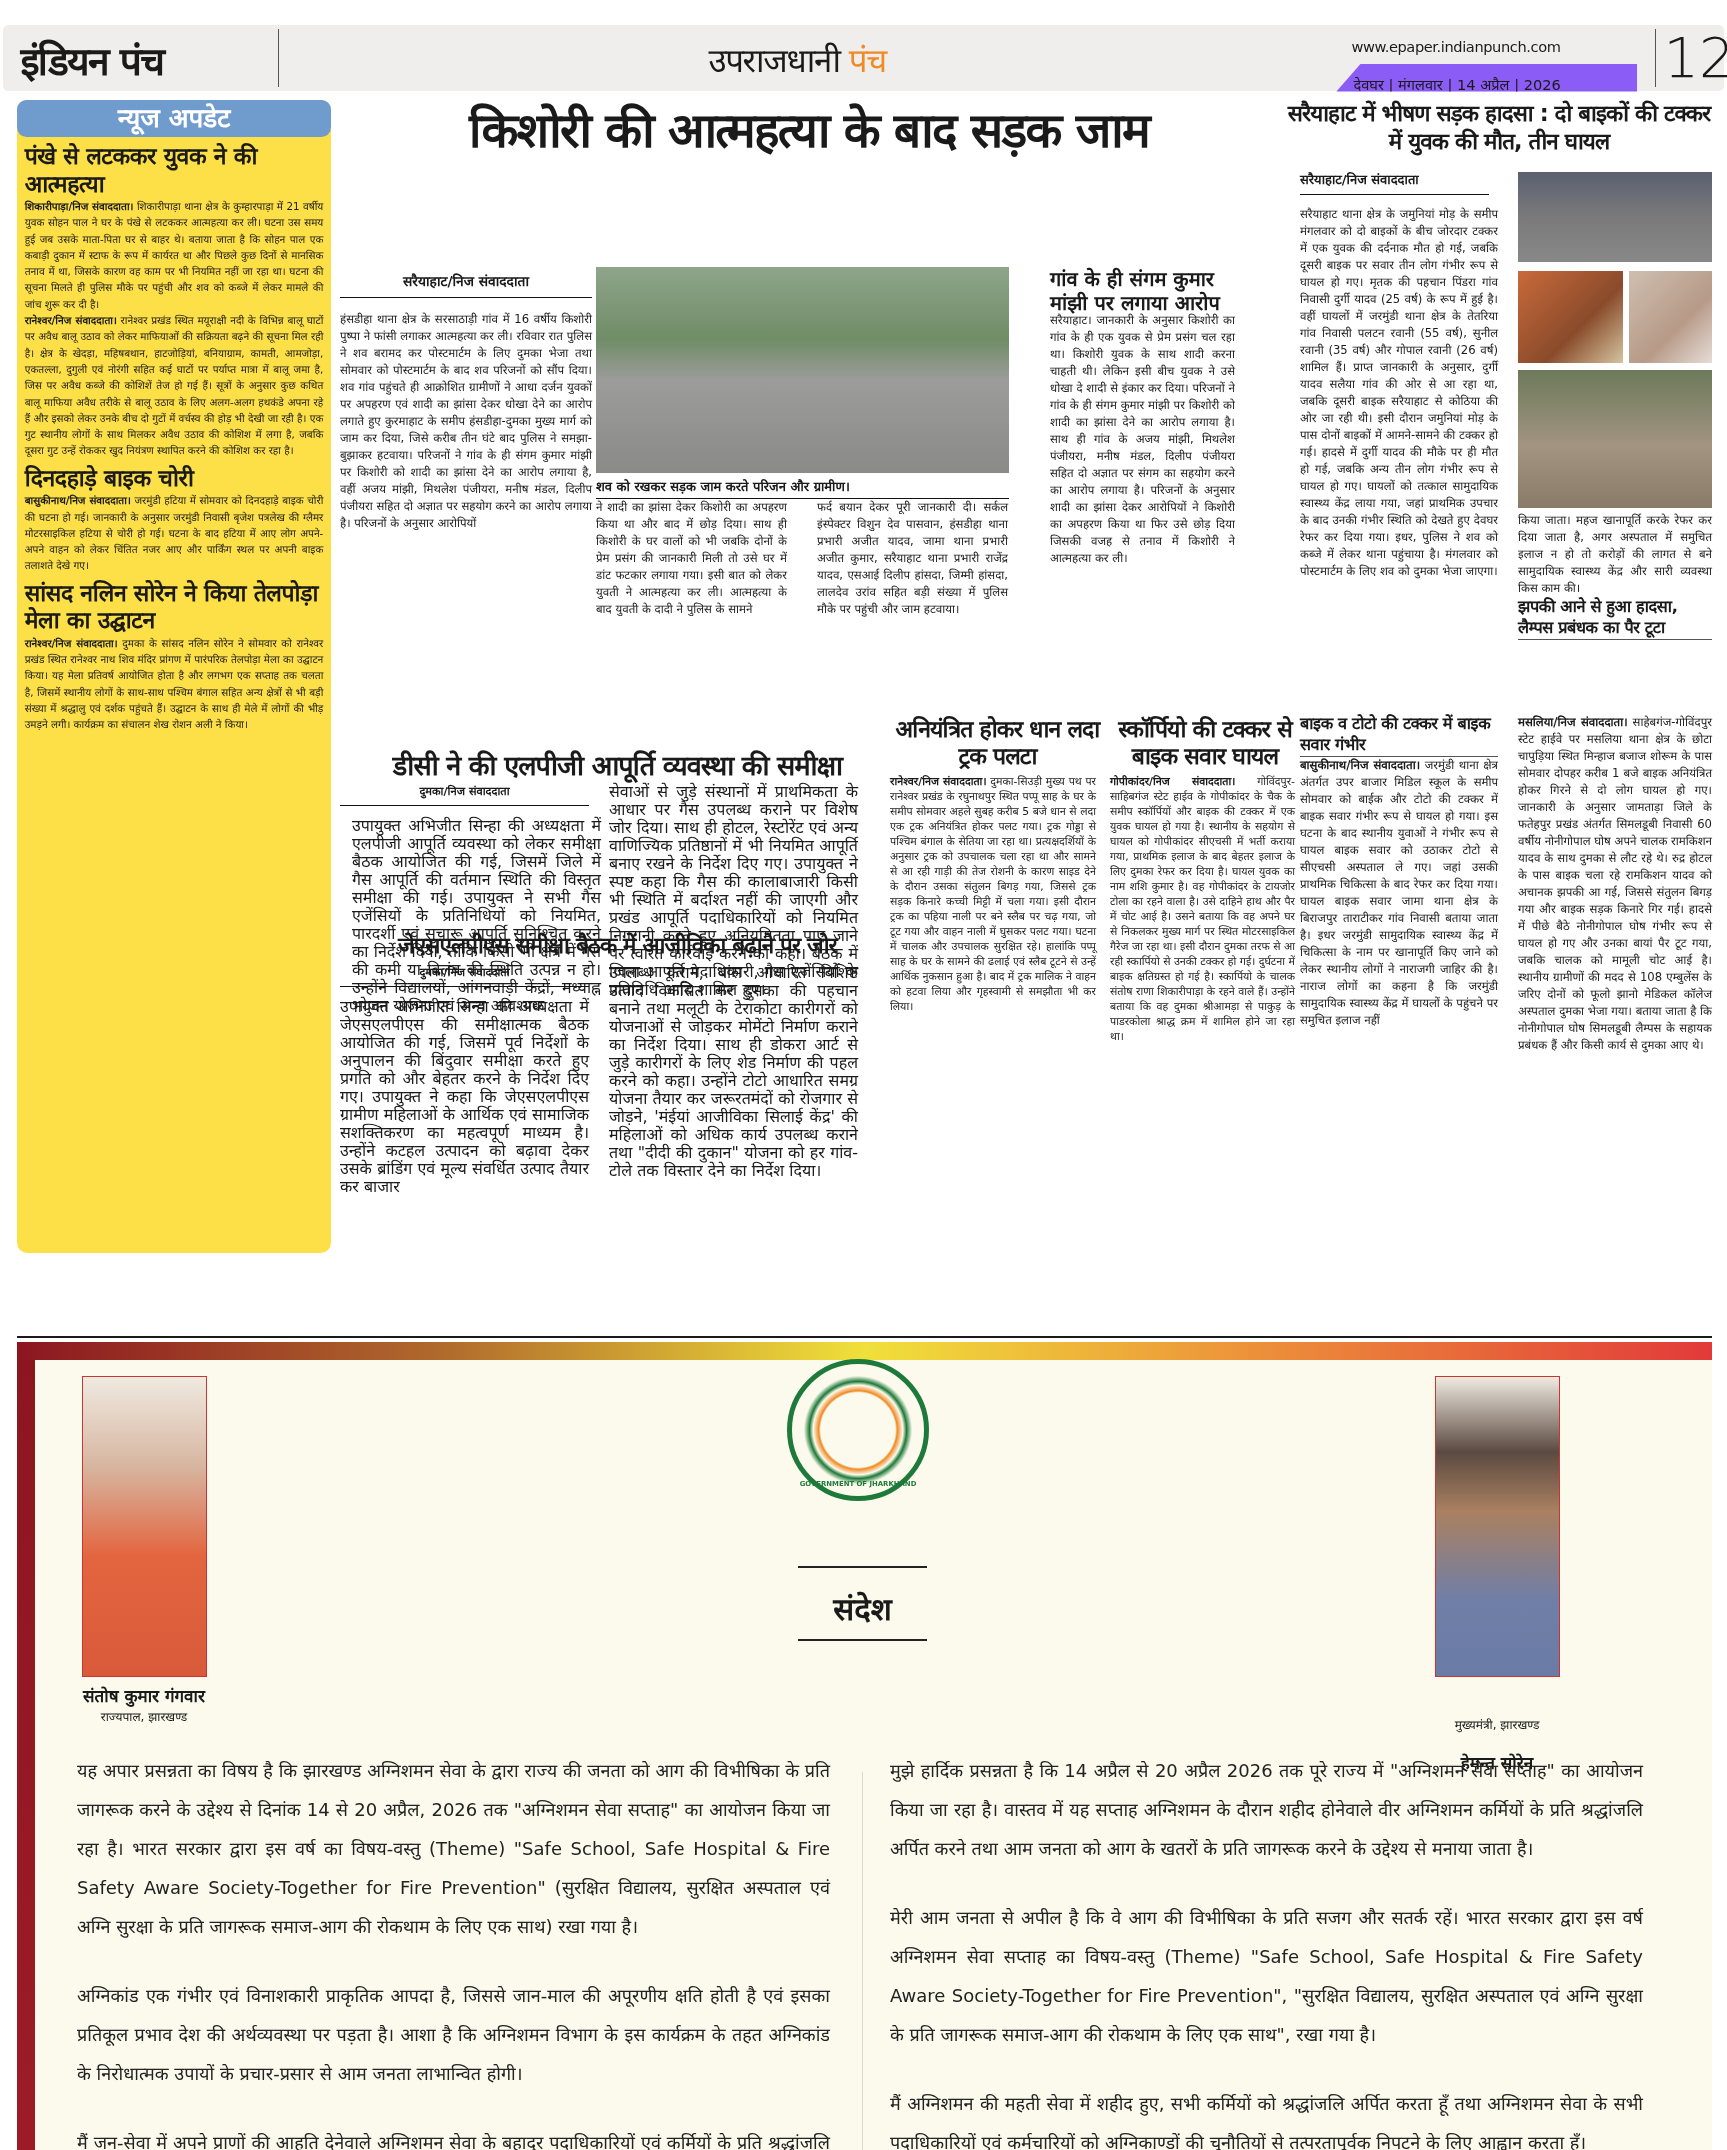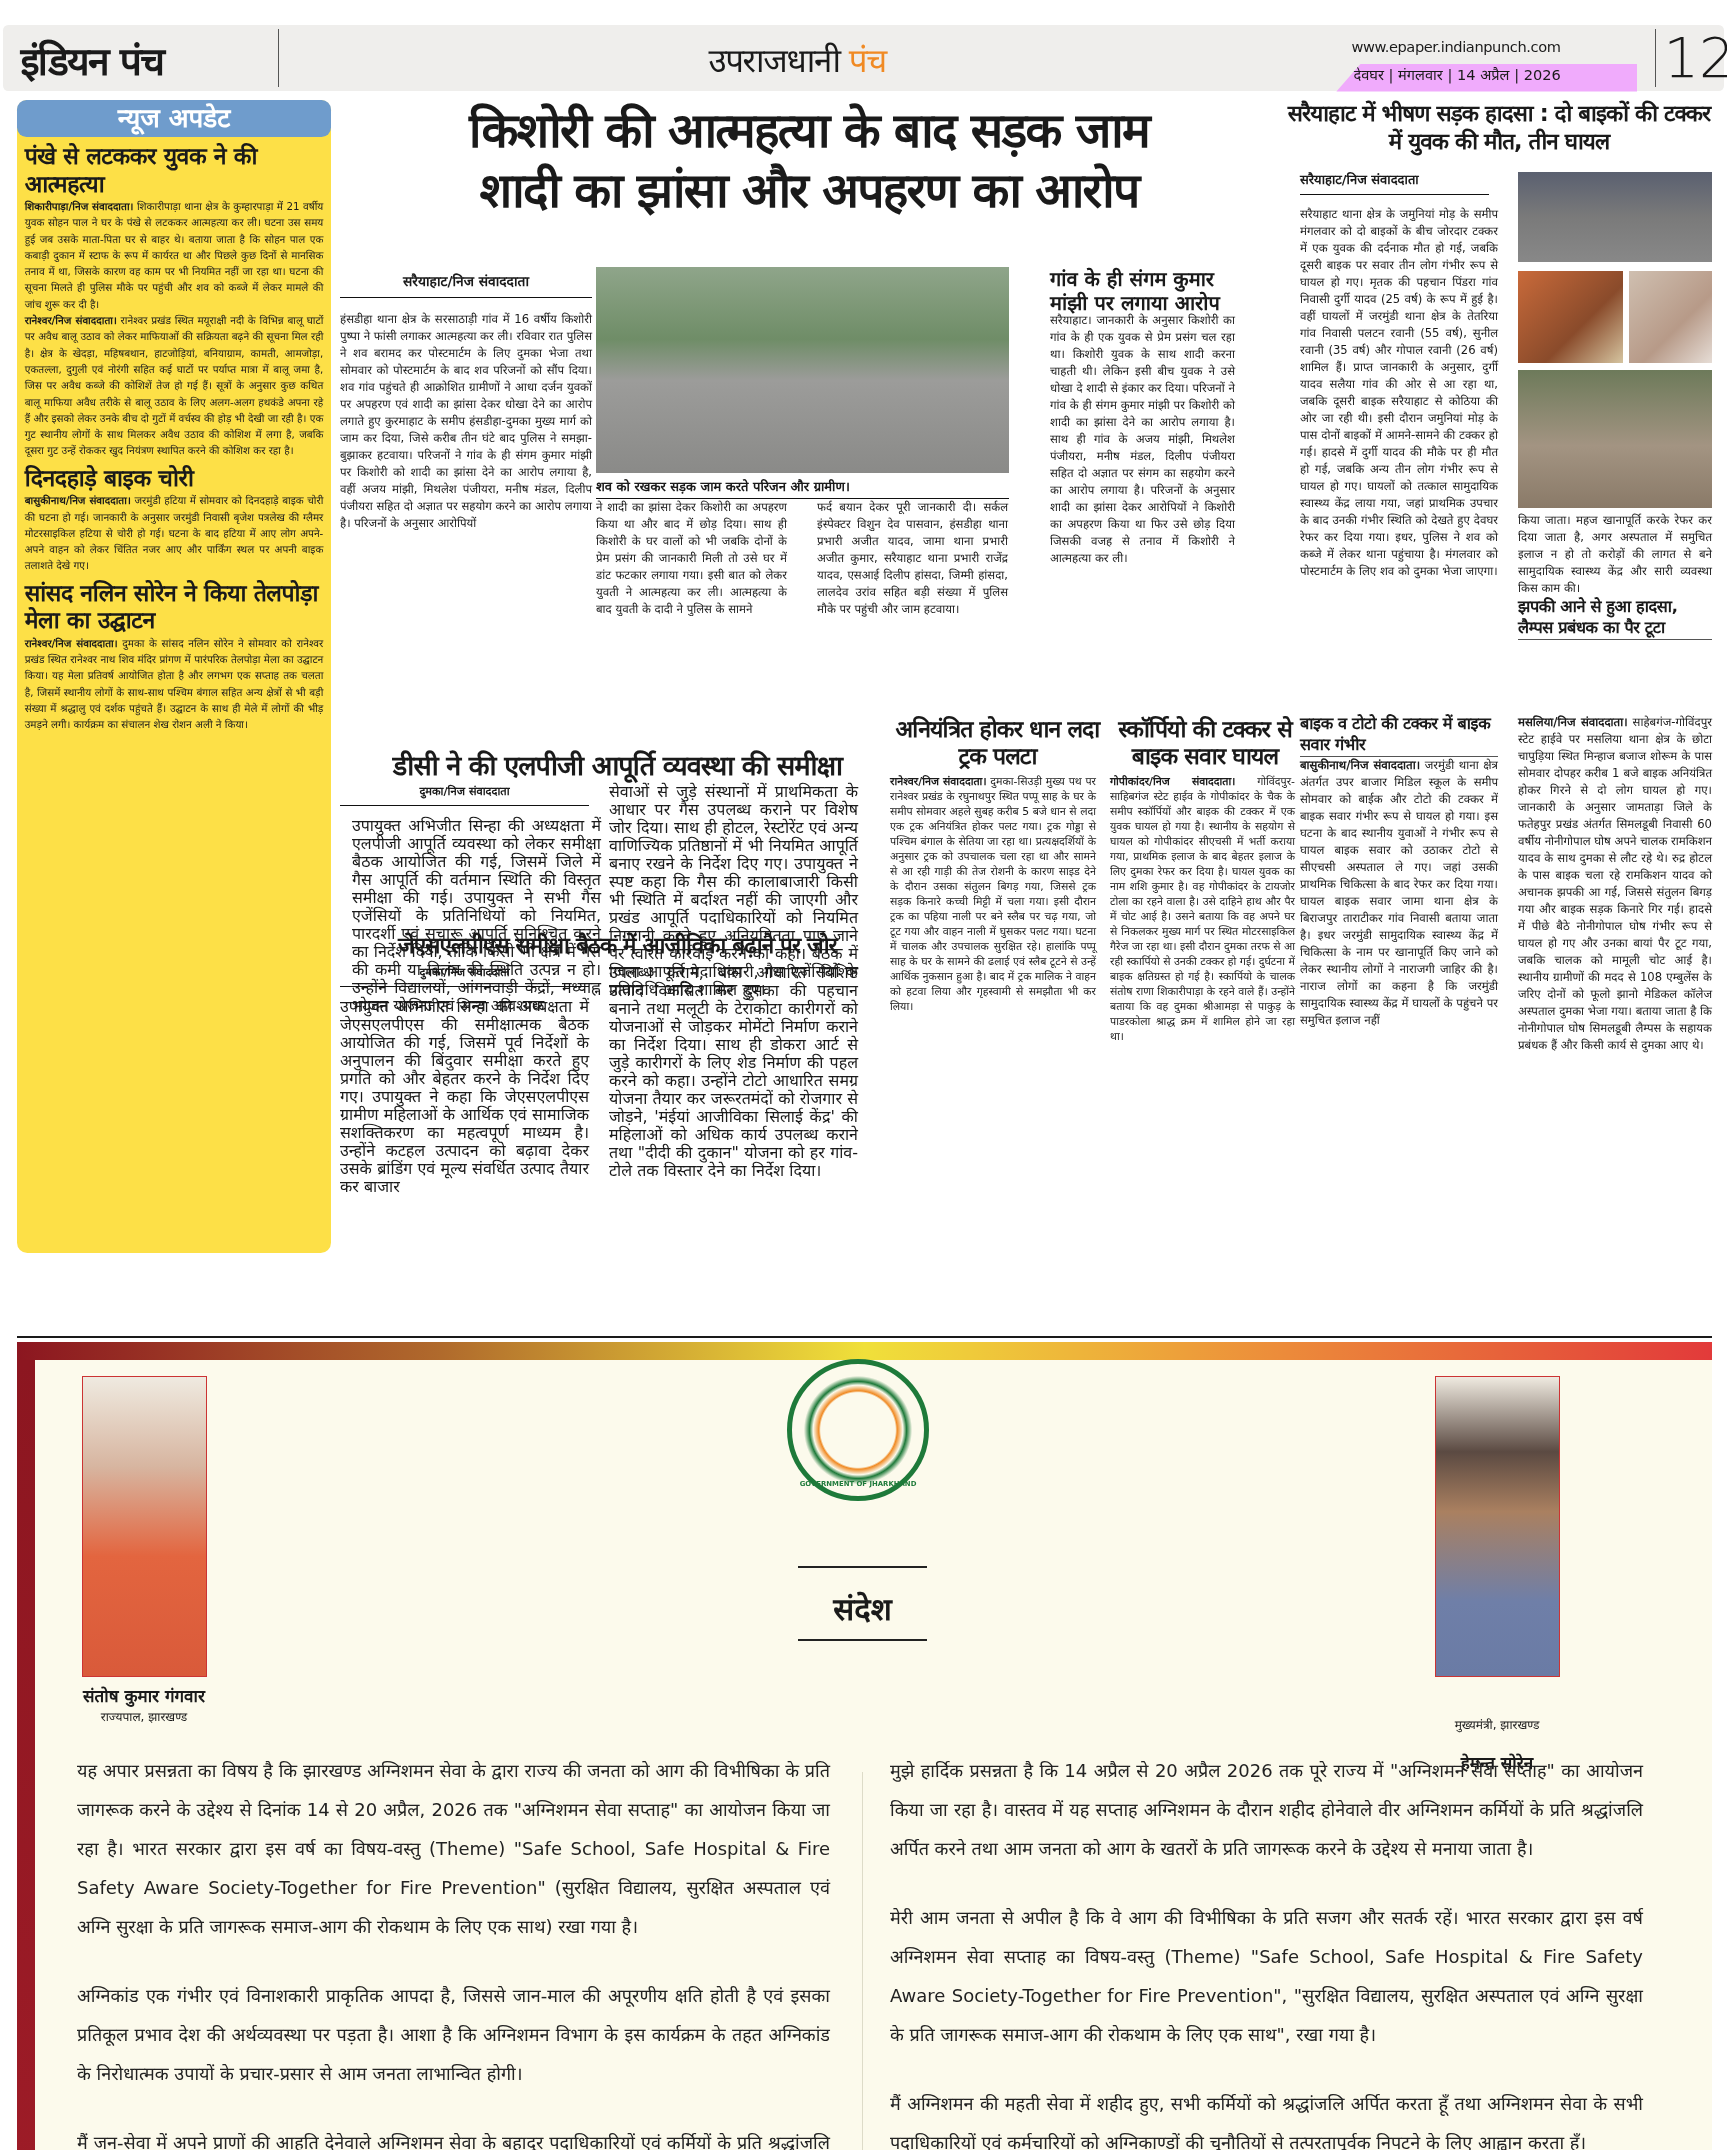--- a/index.html
+++ b/index.html
@@ -6,21 +6,21 @@
   html, body { width: 1727px; height: 2642px; background: #ffffff; overflow: hidden; }
   body { font-family: "DejaVu Sans", sans-serif; color: #1a1a1a; position: relative; }
 
   
   .masthead { position: absolute; left: 3.4px; top: 25px; width: 1721px; height: 66px; background: #efeeec; border-radius: 5.2px; }
   .mh-brand { position: absolute; left: 17px; top: 7.7px; font-size: 39px; font-weight: bold; letter-spacing: -1.7px; }
   .mh-div1 { position: absolute; left: 275px; top: 4.3px; width: 0.9px; height: 58px; background: #555; }
   .mh-section { position: absolute; left: 705px; top: 12px; font-size: 33px; letter-spacing: -1.3px; }
   .mh-section .accent { color: #f08a24; }
   .mh-url { position: absolute; left: 1348px; top: 13px; font-size: 14.6px; letter-spacing: -0.4px; }
-  .mh-date { position: absolute; left: 1333px; top: 39px; width: 301px; height: 27.5px; background: #f0abfc; font-size: 14.6px; padding: 0 0 0 17px; clip-path: polygon(8% 0, 100% 0, 100% 100%, 0 100%); }
+  .mh-date { position: absolute; left: 1333px; top: 39px; width: 301px; height: 27.5px; background: #8b5cf6; font-size: 14.6px; padding: 10px 0 0 17px; clip-path: polygon(8% 0, 100% 0, 100% 100%, 0 100%); }
   .mh-div2 { position: absolute; left: 1652px; top: 4.3px; width: 0.9px; height: 58px; background: #555; }
   .mh-page { position: absolute; left: 1660px; top: 0; font-size: 56px; font-weight: 300; }
 
   .col-text { font-size: 11.6px; line-height: 17px; text-align: justify; }
   .byline-b { font-weight: bold; }
 
   
   .news-col { position: absolute; left: 17px; top: 100px; width: 314px; height: 1153px; background: #fde047; border-radius: 10.3px; padding: 0 7.7px; }
   .news-head { height: 37px; background: #6f9ccc; border-radius: 9.5px; color: #fff; font-size: 26px; font-weight: bold; text-align: center; line-height: 37px; margin: 0 -7.7px; }
   .news-h { font-size: 23px; font-weight: bold; line-height: 27.5px; margin-top: 6px; letter-spacing: -0.4px; }
@@ -121,21 +121,20 @@
     <div class="col-text"><span class="byline-b">बासुकीनाथ/निज संवाददाता।</span> <span>जरमुंडी हटिया में सोमवार को दिनदहाड़े बाइक चोरी की घटना हो गई। जानकारी के अनुसार जरमुंडी निवासी बृजेश पत्रलेख की ग्लैमर मोटरसाइकिल हटिया से चोरी हो गई। घटना के बाद हटिया में आए लोग अपने-अपने वाहन को लेकर चिंतित नजर आए और पार्किंग स्थल पर अपनी बाइक तलाशते देखे गए।</span></div>
   </div>
   <div>
     <div class="news-h">सांसद नलिन सोरेन ने किया तेलपोड़ा मेला का उद्घाटन</div>
     <div class="col-text"><span class="byline-b">रानेश्वर/निज संवाददाता।</span> <span>दुमका के सांसद नलिन सोरेन ने सोमवार को रानेश्वर प्रखंड स्थित रानेश्वर नाथ शिव मंदिर प्रांगण में पारंपरिक तेलपोड़ा मेला का उद्घाटन किया। यह मेला प्रतिवर्ष आयोजित होता है और लगभग एक सप्ताह तक चलता है, जिसमें स्थानीय लोगों के साथ-साथ पश्चिम बंगाल सहित अन्य क्षेत्रों से भी बड़ी संख्या में श्रद्धालु एवं दर्शक पहुंचते हैं। उद्घाटन के साथ ही मेले में लोगों की भीड़ उमड़ने लगी। कार्यक्रम का संचालन शेख रोशन अली ने किया।</span></div>
   </div>
 </div>
 
 <div class="main-head">
   <div>किशोरी की आत्महत्या के बाद सड़क जाम</div>
-  <div>शादी का झांसा और अपहरण का आरोप</div>
 </div>
 <div class="ms-col1">
   <div class="byline-c">सरैयाहाट/निज संवाददाता</div>
   <div class="col-text">हंसडीहा थाना क्षेत्र के सरसाठाड़ी गांव में 16 वर्षीय किशोरी पुष्पा ने फांसी लगाकर आत्महत्या कर ली। रविवार रात पुलिस ने शव बरामद कर पोस्टमार्टम के लिए दुमका भेजा तथा सोमवार को पोस्टमार्टम के बाद शव परिजनों को सौंप दिया। शव गांव पहुंचते ही आक्रोशित ग्रामीणों ने आधा दर्जन युवकों पर अपहरण एवं शादी का झांसा देकर धोखा देने का आरोप लगाते हुए कुरमाहाट के समीप हंसडीहा-दुमका मुख्य मार्ग को जाम कर दिया, जिसे करीब तीन घंटे बाद पुलिस ने समझा-बुझाकर हटवाया। परिजनों ने गांव के ही संगम कुमार मांझी पर किशोरी को शादी का झांसा देने का आरोप लगाया है, वहीं अजय मांझी, मिथलेश पंजीयरा, मनीष मंडल, दिलीप पंजीयरा सहित दो अज्ञात पर सहयोग करने का आरोप लगाया है। परिजनों के अनुसार आरोपियों</div>
 </div>
 <div class="photo photo-main"></div>
 <div class="caption">शव को रखकर सड़क जाम करते परिजन और ग्रामीण।</div>
 <div class="ms-col2 col-text">ने शादी का झांसा देकर किशोरी का अपहरण किया था और बाद में छोड़ दिया। साथ ही किशोरी के घर वालों को भी जबकि दोनों के प्रेम प्रसंग की जानकारी मिली तो उसे घर में डांट फटकार लगाया गया। इसी बात को लेकर युवती ने आत्महत्या कर ली। आत्महत्या के बाद युवती के दादी ने पुलिस के सामने</div>
 <div class="ms-col3 col-text">फर्द बयान देकर पूरी जानकारी दी। सर्कल इंस्पेक्टर विशुन देव पासवान, हंसडीहा थाना प्रभारी अजीत यादव, जामा थाना प्रभारी अजीत कुमार, सरैयाहाट थाना प्रभारी राजेंद्र यादव, एसआई दिलीप हांसदा, जिम्मी हांसदा, लालदेव उरांव सहित बड़ी संख्या में पुलिस मौके पर पहुंची और जाम हटवाया।</div>
 <div class="side-h">गांव के ही संगम कुमार मांझी पर लगाया आरोप</div>

